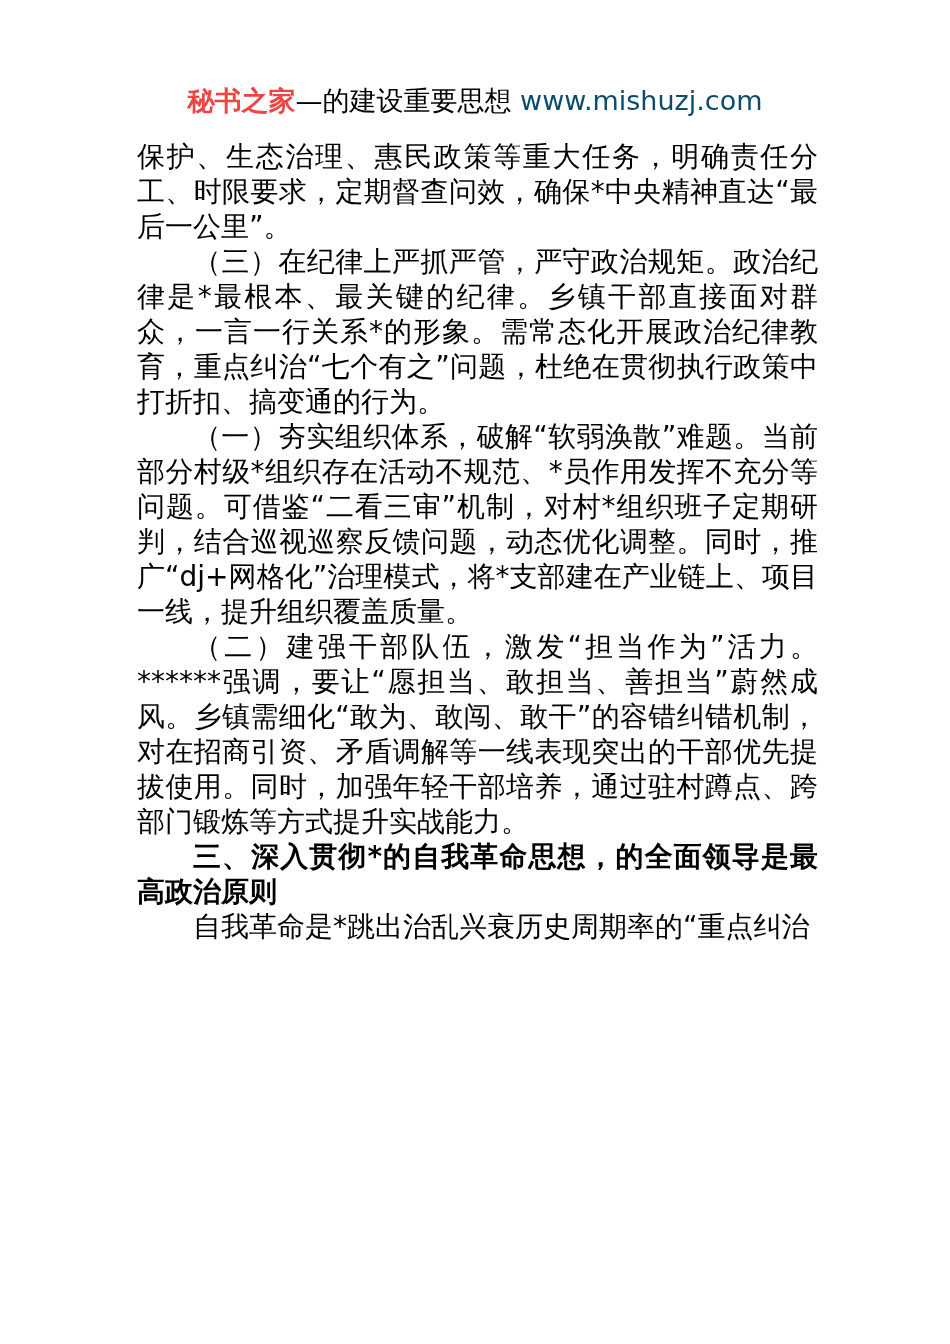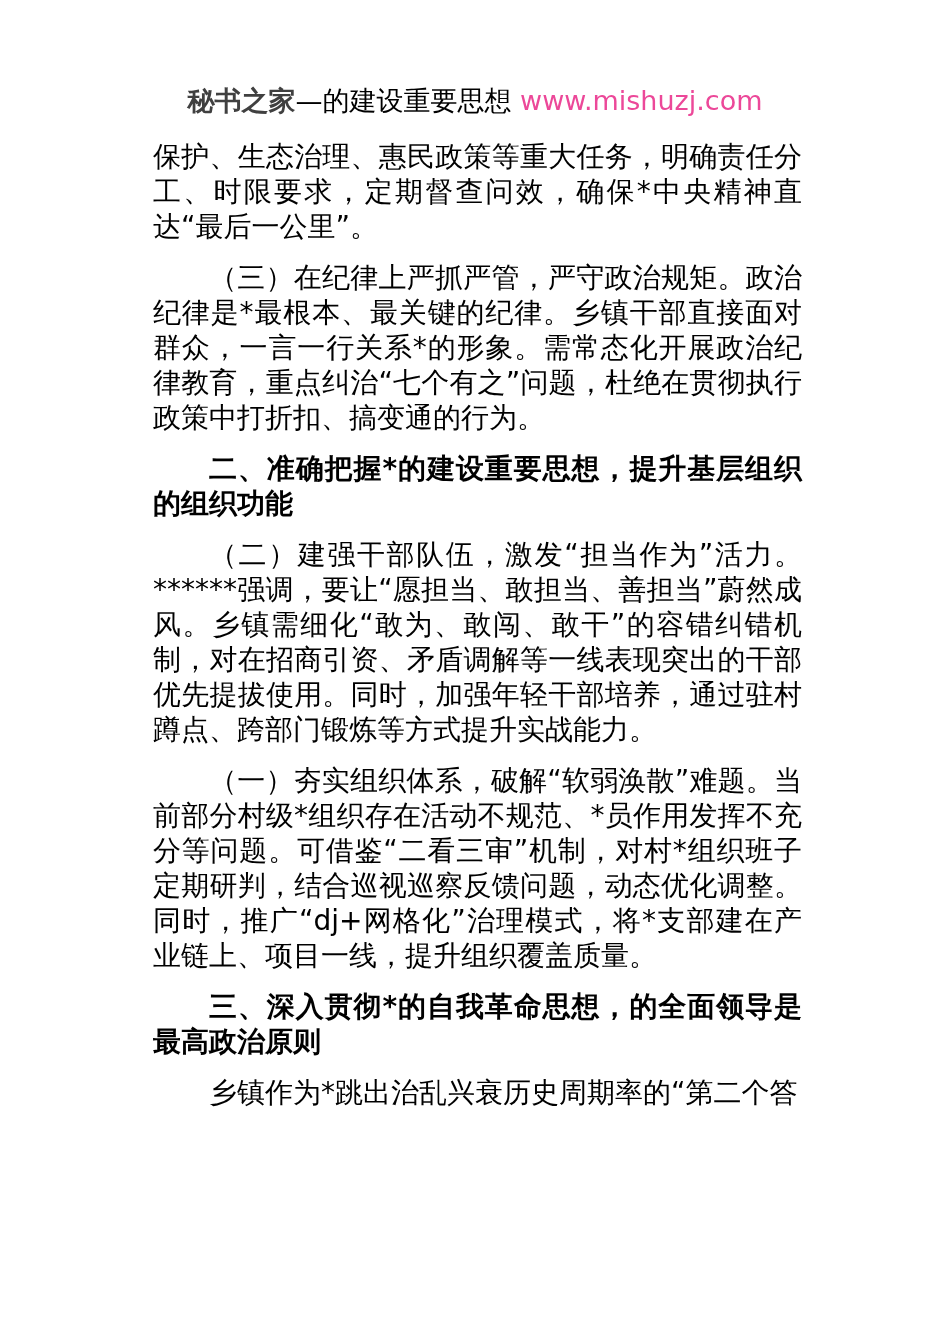--- a/index.html
+++ b/index.html
@@ -32,35 +32,34 @@
     text-decoration: none;
   }
   .doc-body {
     margin: 21px 132px 0 137px;
     font-size: 28px;
     line-height: 35px;
     text-align: justify;
     letter-spacing: 0;
   }
   .doc-body p {
-    margin: 16px;
+    margin: 0;
     padding: 0;
   }
   .doc-body p.indent { text-indent: 2em; }
   .doc-body p.heading { font-weight: bold; }
 </style>
 </head>
 <body>
 
 <div class="page">
   <div class="site-header">
-    <span class="site-name" style="color: #404040;">秘书之家</span><span class="sep">—</span><span class="tagline">的建设重要思想</span><span>&nbsp;</span><a href="#" class="site-url" style="color: #ec4899;">www.mishuzj.com</a>
+    <span class="site-name" style="color: #ef4444;">秘书之家</span><span class="sep">—</span><span class="tagline">的建设重要思想</span><span>&nbsp;</span><a href="#" class="site-url" style="color: #0c4a6e;">www.mishuzj.com</a>
   </div>
   <div class="doc-body" id="doc-body">
       <p class="body">保护、生态治理、惠民政策等重大任务，明确责任分工、时限要求，定期督查问效，确保*中央精神直达“最后一公里”。</p>
       <p class="body indent">（三）在纪律上严抓严管，严守政治规矩。政治纪律是*最根本、最关键的纪律。乡镇干部直接面对群众，一言一行关系*的形象。需常态化开展政治纪律教育，重点纠治“七个有之”问题，杜绝在贯彻执行政策中打折扣、搞变通的行为。</p>
-      <p class="heading indent">二、准确把握*的建设重要思想，提升基层组织的组织功能</p>
+      <p class="body indent">（一）夯实组织体系，破解“软弱涣散”难题。当前部分村级*组织存在活动不规范、*员作用发挥不充分等问题。可借鉴“二看三审”机制，对村*组织班子定期研判，结合巡视巡察反馈问题，动态优化调整。同时，推广“dj+网格化”治理模式，将*支部建在产业链上、项目一线，提升组织覆盖质量。</p>
       <p class="body indent">（二）建强干部队伍，激发“担当作为”活力。******强调，要让“愿担当、敢担当、善担当”蔚然成风。乡镇需细化“敢为、敢闯、敢干”的容错纠错机制，对在招商引资、矛盾调解等一线表现突出的干部优先提拔使用。同时，加强年轻干部培养，通过驻村蹲点、跨部门锻炼等方式提升实战能力。</p>
-      <p class="body indent">（一）夯实组织体系，破解“软弱涣散”难题。当前部分村级*组织存在活动不规范、*员作用发挥不充分等问题。可借鉴“二看三审”机制，对村*组织班子定期研判，结合巡视巡察反馈问题，动态优化调整。同时，推广“dj+网格化”治理模式，将*支部建在产业链上、项目一线，提升组织覆盖质量。</p>
       <p class="heading indent">三、深入贯彻*的自我革命思想，的全面领导是最高政治原则</p>
-      <p class="body indent">乡镇作为*跳出治乱兴衰历史周期率的“第二个答</p>
+      <p class="body indent">自我革命是*跳出治乱兴衰历史周期率的“重点纠治</p>
     </div>
 </div>
 
 </body></html>

